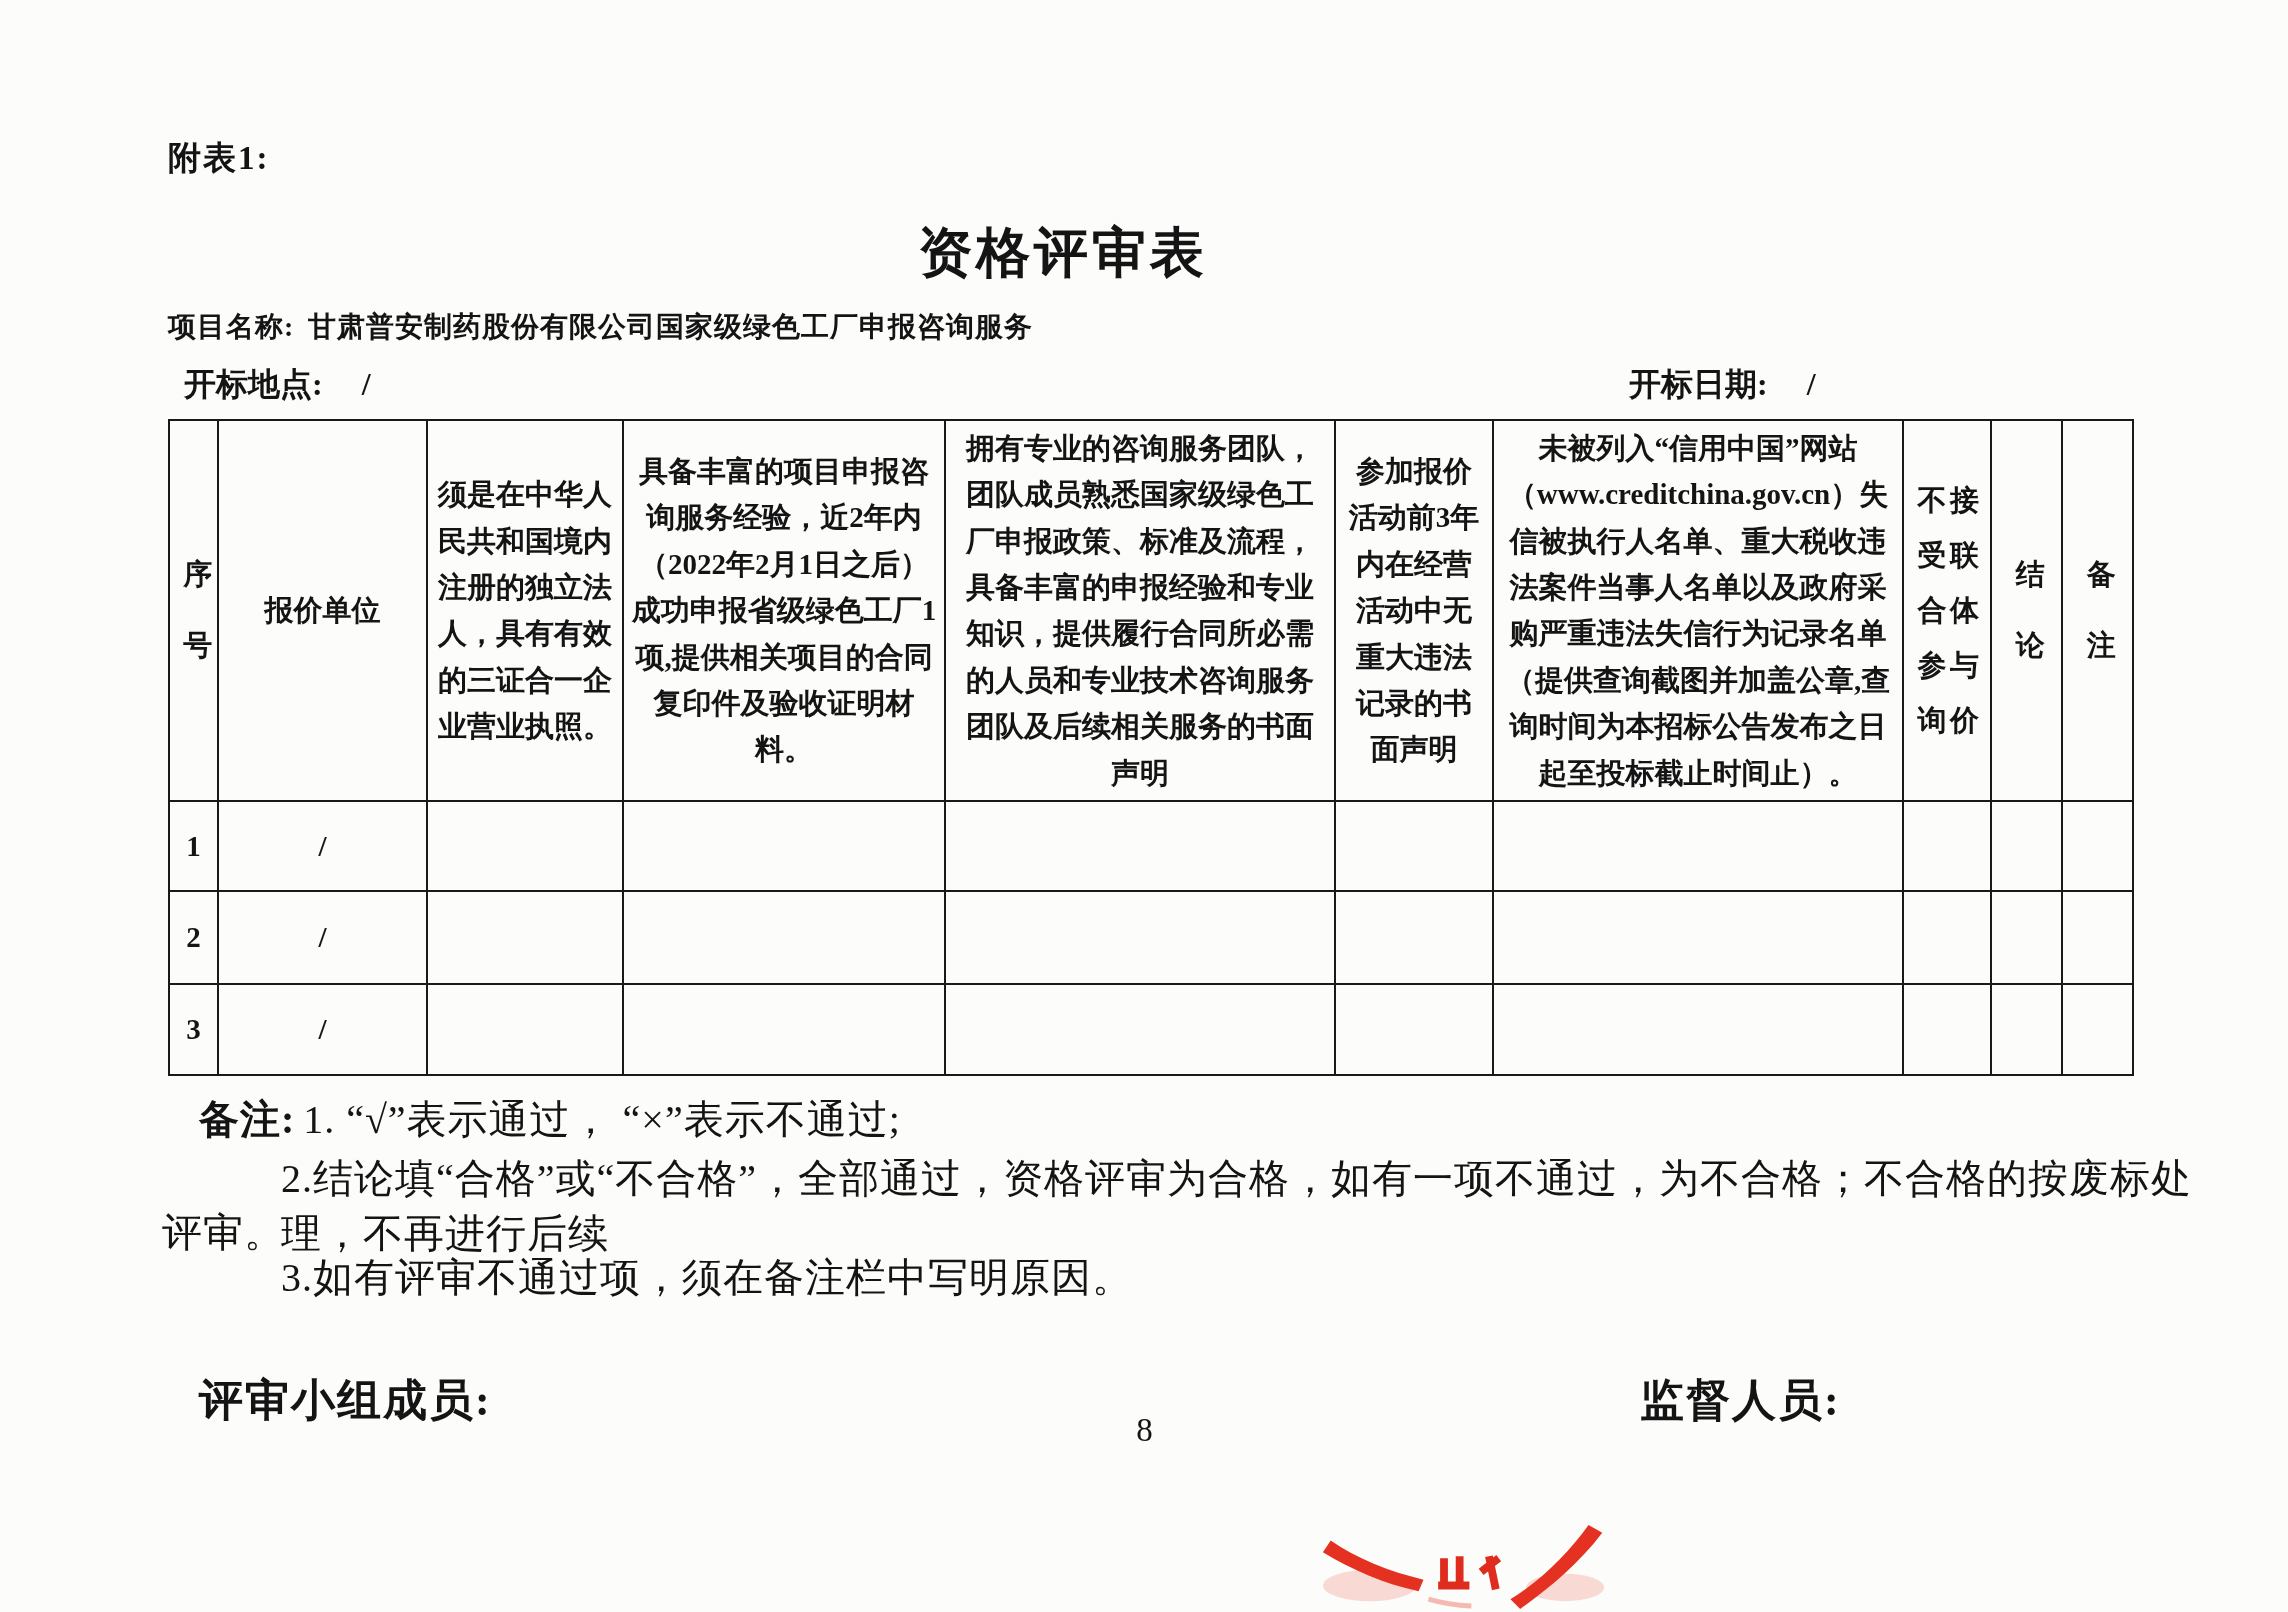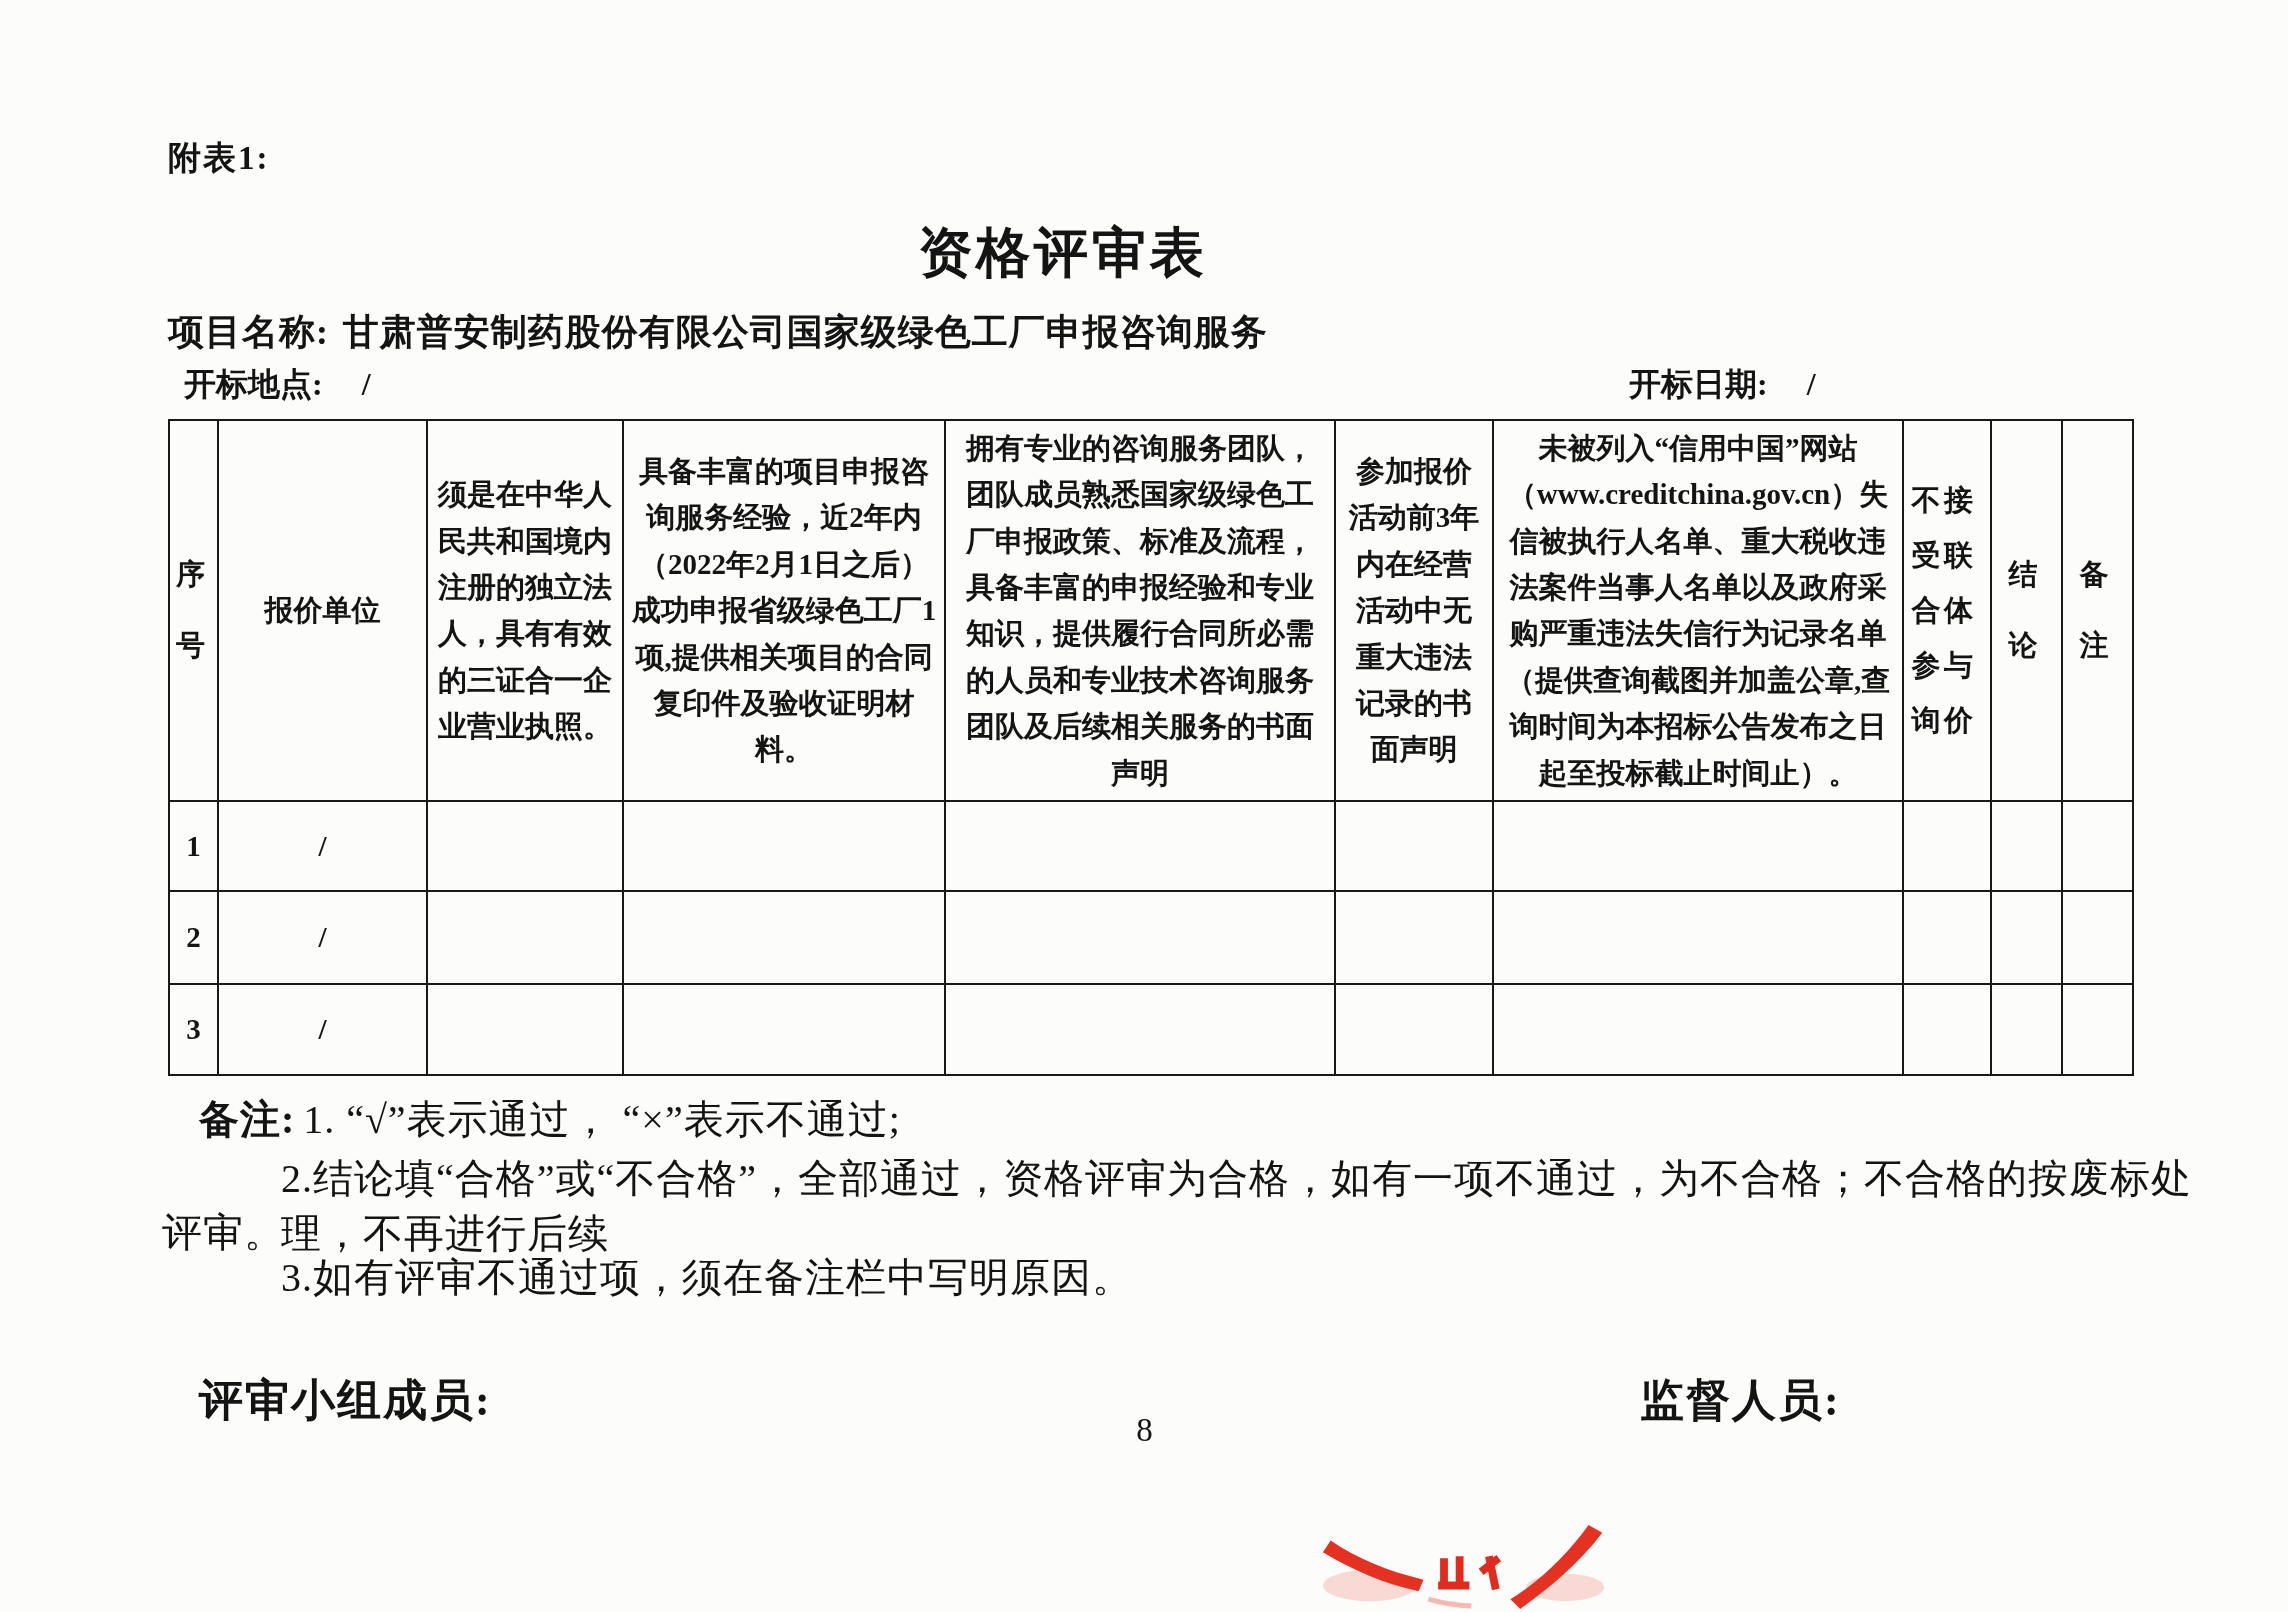--- a/index.html
+++ b/index.html
@@ -13,21 +13,21 @@
   }
   .abs { position:absolute; }
 
   .attach-label { left:168px; top:136px; font-size:33px; font-weight:600; letter-spacing:2px; }
 
   .doc-title {
     left:0; top:217px; width:2126px; text-align:center;
     font-size:54px; font-weight:bold; letter-spacing:3.9px;
   }
 
-  .project-line { left:168px; top:308px; font-size:36px; font-weight:600; letter-spacing:1px; }
+  .project-line { left:168px; top:308px; font-size:28px; font-weight:600; letter-spacing:1px; }
   .project-line .val { margin-left:13.7px; }
 
   .bid-line { left:184px; top:363px; width:1962px; font-size:32px; font-weight:600; }
   .bid-line .slash { margin-left:39px; font-weight:600; }
   .bid-date { position:absolute; left:1445px; top:0; }
 
   table.review {
     position:absolute; left:168px; top:419px; width:1963px;
     border-collapse:collapse; table-layout:fixed;
     border:2.9px solid #191919;
@@ -39,21 +39,21 @@
     padding:3.9px 5.9px;
     line-height:1.6;
   }
   tr.hrow { height:380px; }
   tr.r1 { height:90px; } tr.r2 { height:93px; } tr.r3 { height:91px; }
   tr.r1 td, tr.r2 td, tr.r3 td { border-top-width:2.9px; }
   td.c7 { font-size:27px; line-height:1.64; padding:3.9px 7.8px;border-radius:31px; }
 
   .vstack {
     display:inline-block; word-break:break-all; white-space:normal;
-    text-align:left;
+    text-align:right;
   }
   .v1 { width:1.25em; line-height:2.45; }
   .v2 { width:2.45em; line-height:1.9; letter-spacing:0.12em; }
 
   td.num { font-size:29px; font-weight:600; }
   td.slashcell { font-size:33px; font-weight:600; }
 
   .notes { font-size:40px; letter-spacing:1px; }
   .note1 { left:199px; top:1092px; }
   .note1 b { font-weight:700; margin-right:7.8px; }

